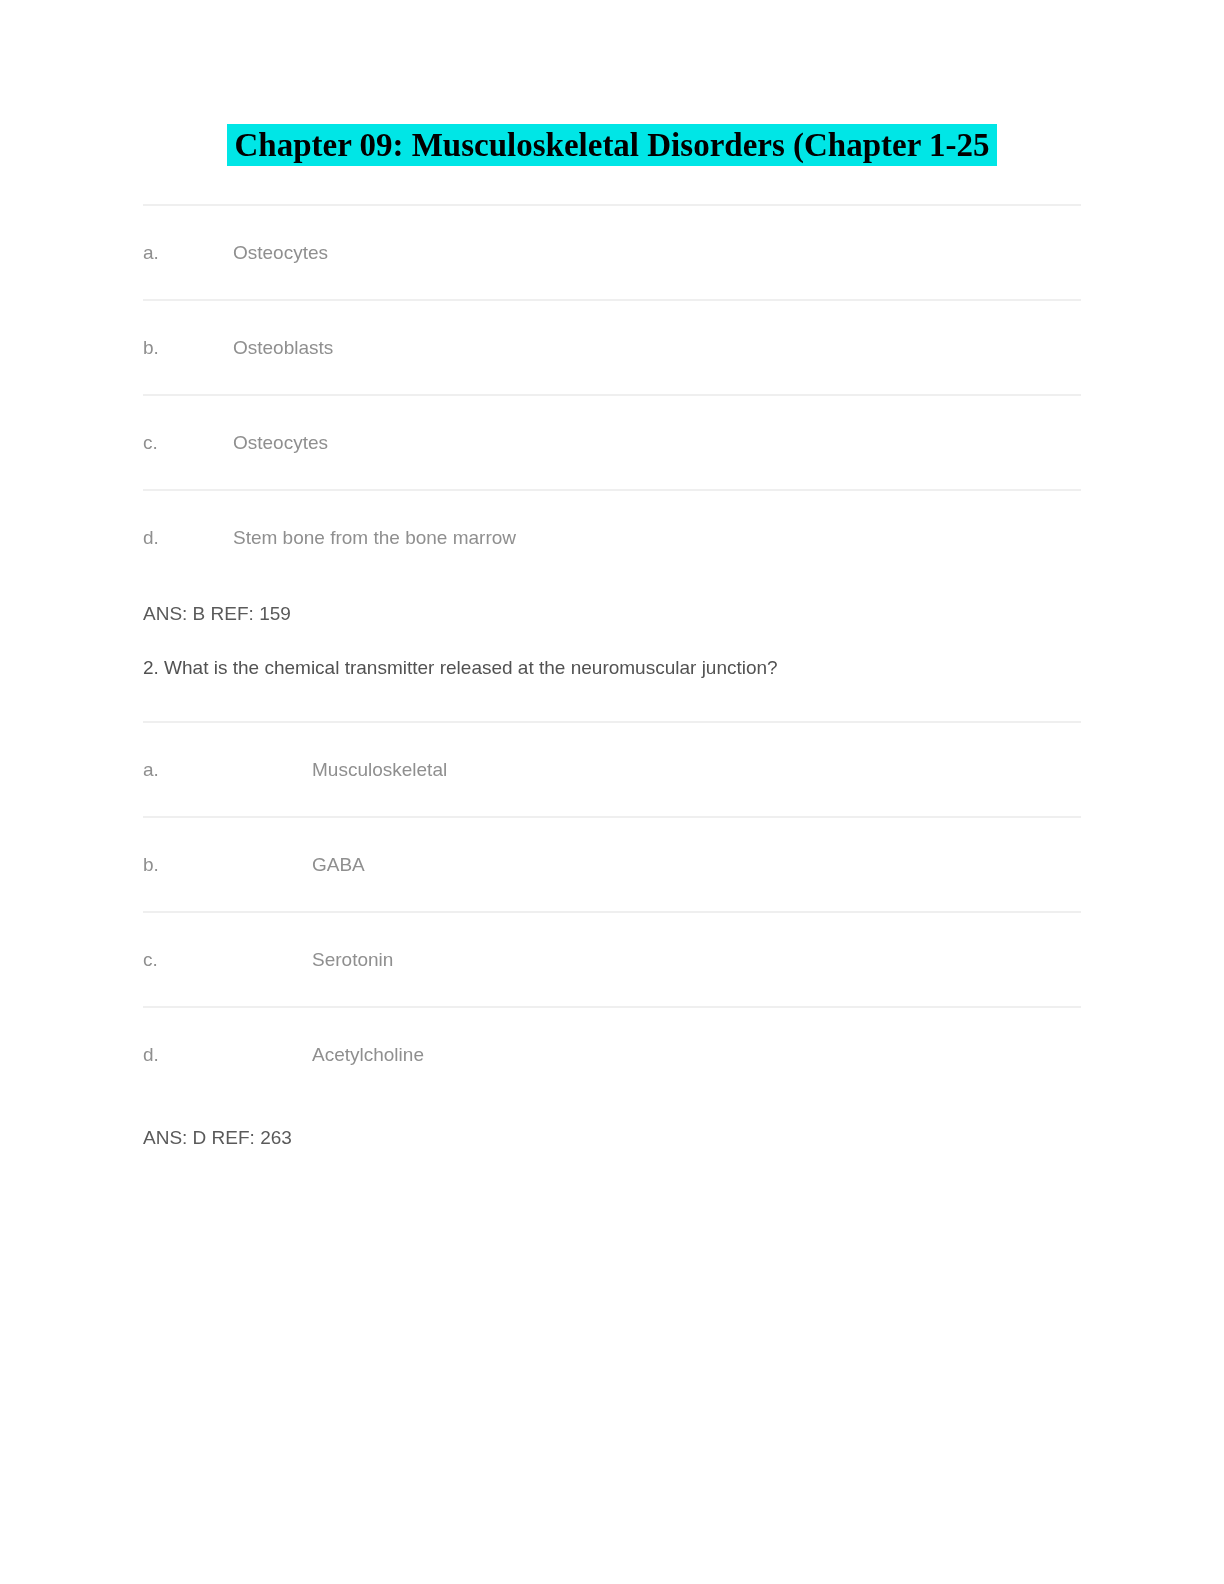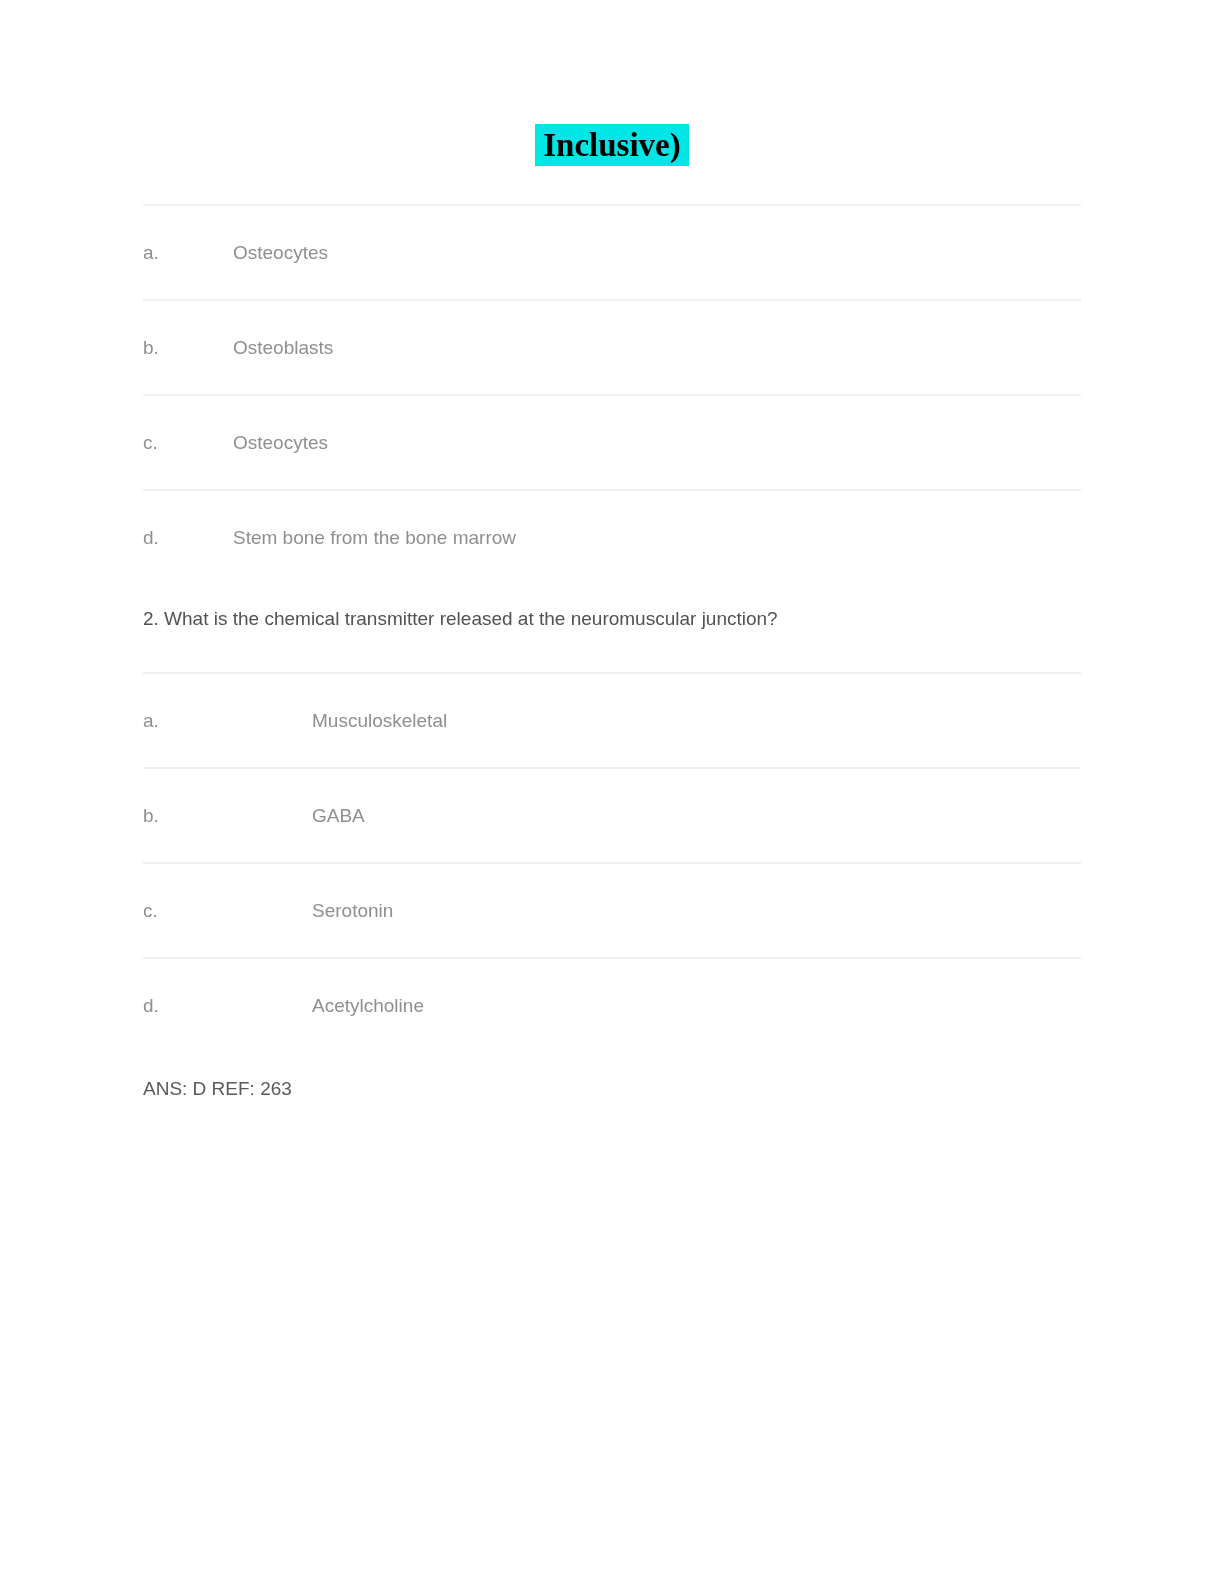--- a/index.html
+++ b/index.html
@@ -33,21 +33,21 @@
     background: #00e6e6;
     padding: 3px 8px;
   }
   
   .question {
     font-size: 19px;
     line-height: 22px;
     color: #525252;
   }
   .q1-text { margin-top: 66px; }
-  .q2-text { margin-top: 24px; }
+  .q2-text { margin-top: 32px; }
   .q3-text { margin-top: 29px; }
   
   .options { width: 100%; }
   .opts-1 { margin-top: 34px; }
   .opts-2 { margin-top: 42px; }
   .option-row {
     display: flex;
     align-items: center;
     height: 93px;
     border-top: 2px solid #efefef;
@@ -73,21 +73,21 @@
   .ans-1 { margin-top: 19px; }
   .ans-2 { margin-top: 26px; }
 </style>
 </head>
 <body>
 
 <div class="page">
   <div class="content">
 
     <div class="doc-title">
-      <span class="title-line"><span class="hl">Inclusive)</span></span>
+      <span class="title-line"><span class="hl">Chapter 09: Musculoskeletal Disorders (Chapter 1-25</span></span>
     </div>
 
 
     <div class="options opts-1">
       <div class="option-row">
         <span class="option-letter">a.</span>
         <span class="option-text">Osteocytes</span>
       </div>
       <div class="option-row">
         <span class="option-letter">b.</span>
@@ -96,20 +96,21 @@
       <div class="option-row">
         <span class="option-letter">c.</span>
         <span class="option-text">Osteocytes</span>
       </div>
       <div class="option-row">
         <span class="option-letter">d.</span>
         <span class="option-text">Stem bone from the bone marrow</span>
       </div>
     </div>
 
+    <div class="answer ans-1">ANS: B REF: 159</div>
 
     <div class="question q2-text">2. What is the chemical transmitter released at the neuromuscular junction?</div>
 
     <div class="options opts-2">
       <div class="option-row">
         <span class="option-letter">a.</span>
         <span class="option-text">Musculoskeletal</span>
       </div>
       <div class="option-row">
         <span class="option-letter">b.</span>

